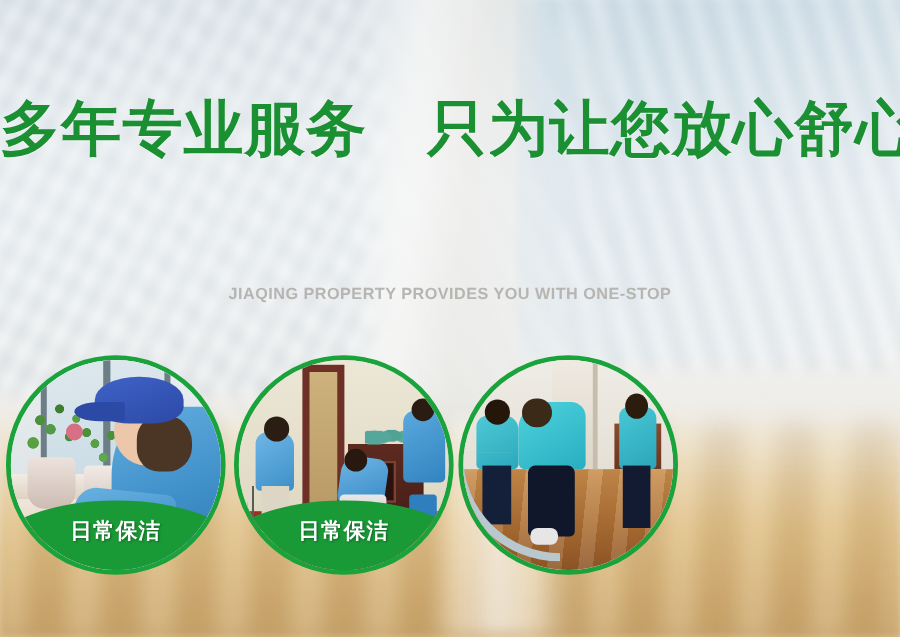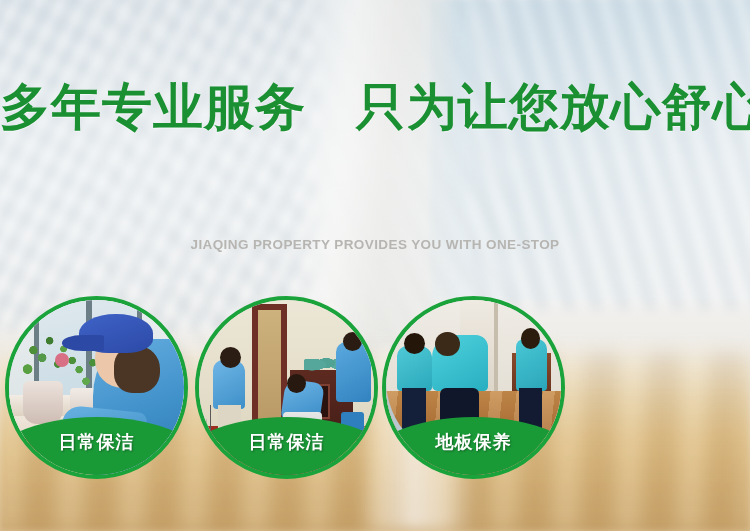--- a/index.html
+++ b/index.html
@@ -346,20 +346,17 @@
         <div class="p3-w1legs"></div>
         <div class="p3-w2body"></div>
         <div class="p3-w2head"></div>
         <div class="p3-w2legs"></div>
         <div class="p3-shoe"></div>
         <div class="p3-hose"></div>
         <div class="p3-w3body"></div>
         <div class="p3-w3head"></div>
         <div class="p3-w3legs"></div>
       </div>
-      <div class="lbl">
-        <span>地板保养</span>
-      </div>
     </div>
 
 
   </div>
 </div>
 
 </body></html>

